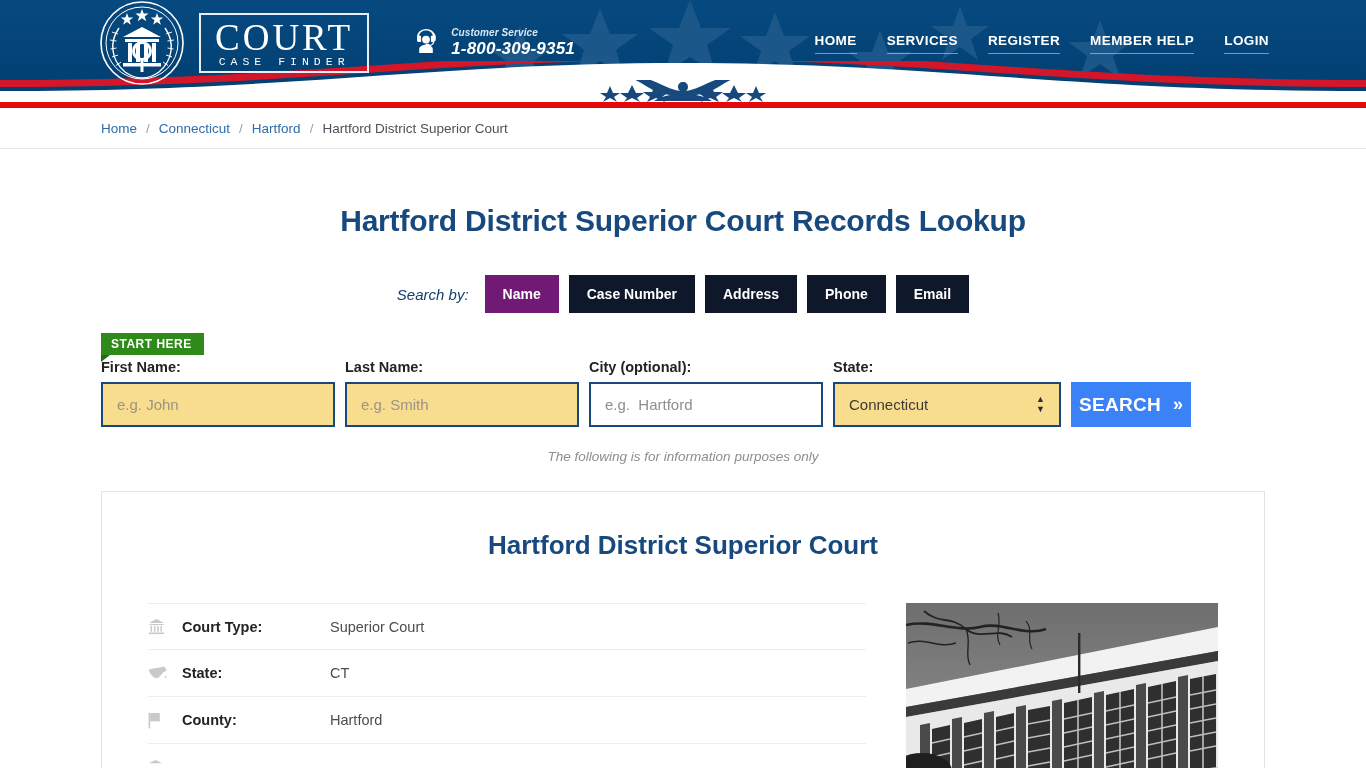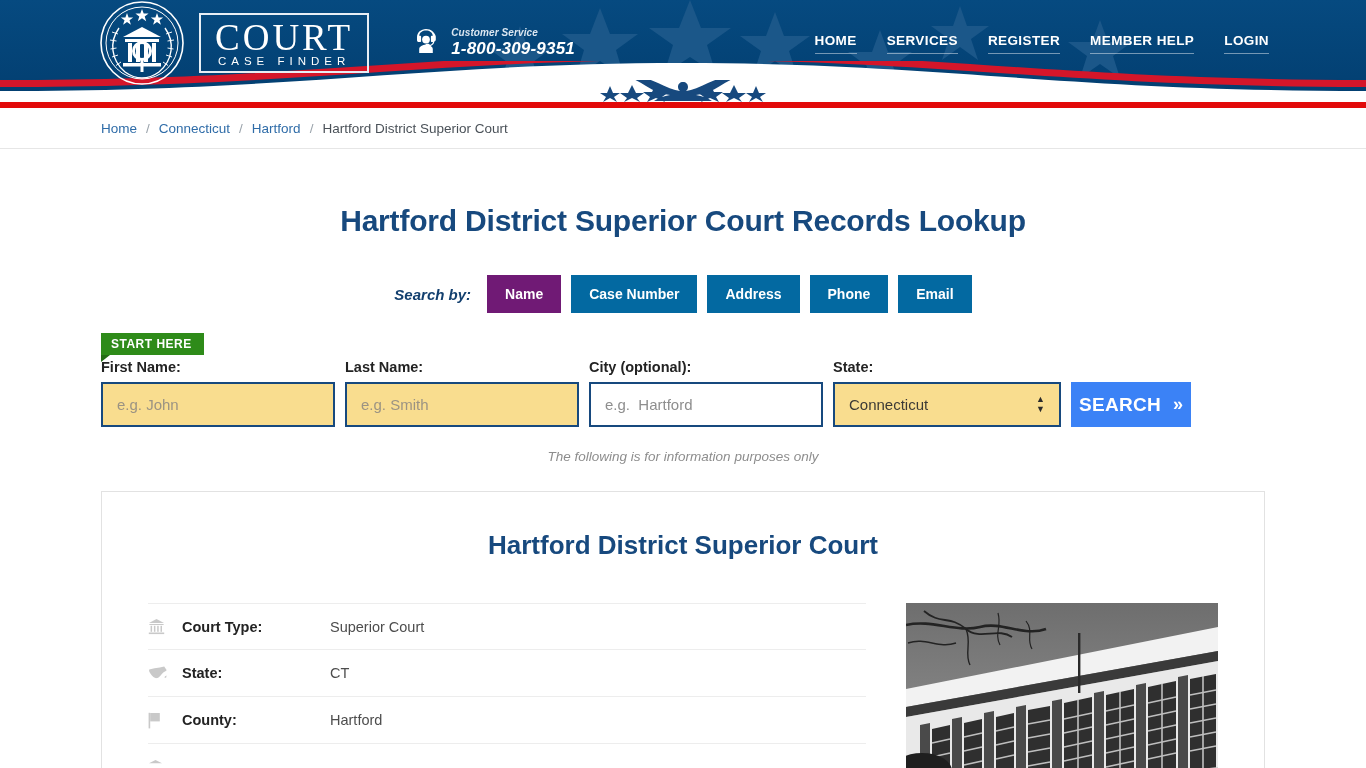--- a/index.html
+++ b/index.html
@@ -40,21 +40,21 @@
     line-height:1;
   }
   .wordmark .w1 {
     font-family:"Liberation Serif", serif;
     color:#fff; font-size:37px; letter-spacing:3px; font-weight:400;
     display:block;
   }
   .wordmark .wrule { height:1px;background:#cfdbe6;margin:3px 0 4px 0; }
   .wordmark .w2 {
     color:#fff;font-size:11.5px;letter-spacing:5px;display:block;
-    font-family:Liberation Sans, sans-serif;
+    font-family:Liberation Mono, monospace;
   }
   
   .cs { display:flex;align-items:center;gap:10px;margin-left:42px; }
   .cs-txt { line-height:1.15; }
   .cs-label { color:#dbe6f1;font-size:10px;font-style:italic;font-weight:bold;letter-spacing:.1px;}
   .cs-phone { color:#ffffff;font-size:17px;font-style:italic;font-weight:bold;letter-spacing:.2px;}
 
   
   .nav { margin-left:auto; display:flex; align-items:center; gap:30px; padding-right:4px;}
   .nav a {
@@ -81,23 +81,23 @@
   .page { width:1180px;margin:0 auto; padding-left:8px; padding-right:8px;}
   h1.lookup {
     text-align:center;color:#17497e;font-size:30px;font-weight:bold;
     margin:55px 0 0 0; letter-spacing:-.2px;
   }
 
   .searchby {
     display:flex;align-items:center;justify-content:center;gap:10px;
     margin-top:37px;
   }
-  .searchby-lbl{ color:#123f6e;font-size:15px;font-weight:bold;font-style:italic;margin-right:6px;}
+  .searchby-lbl{ color:#123f6e;font-size:15px;font-weight:normal;font-style:italic;margin-right:6px;}
   .tab{
-    background:#0369a1;color:#fff;border:0;cursor:pointer;
+    background:#0f172a;color:#fff;border:0;cursor:pointer;
     font-size:14px;font-weight:bold;padding:0 18px;height:38px;line-height:38px;
     font-family:"Liberation Sans", sans-serif;
   }
   .tab.active{ background:#701a75; }
 
   .starthere{
     display:inline-block;position:relative;margin:20px 0 0 0;
     background:#2e8b19;color:#fff;font-size:12px;font-weight:bold;
     letter-spacing:.5px;padding:4px 12px 4px 10px;
   }

